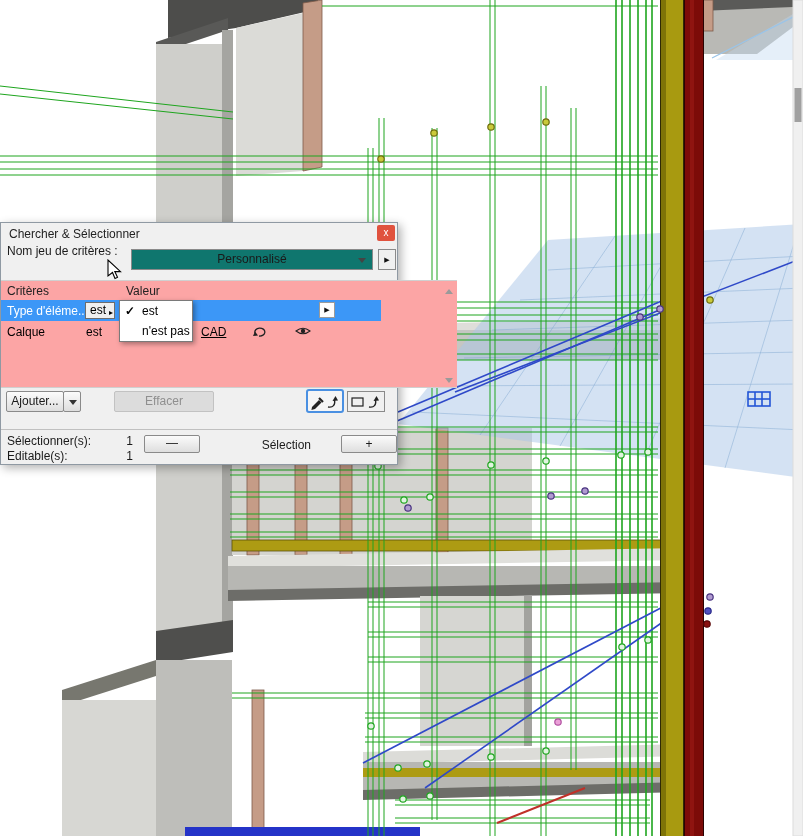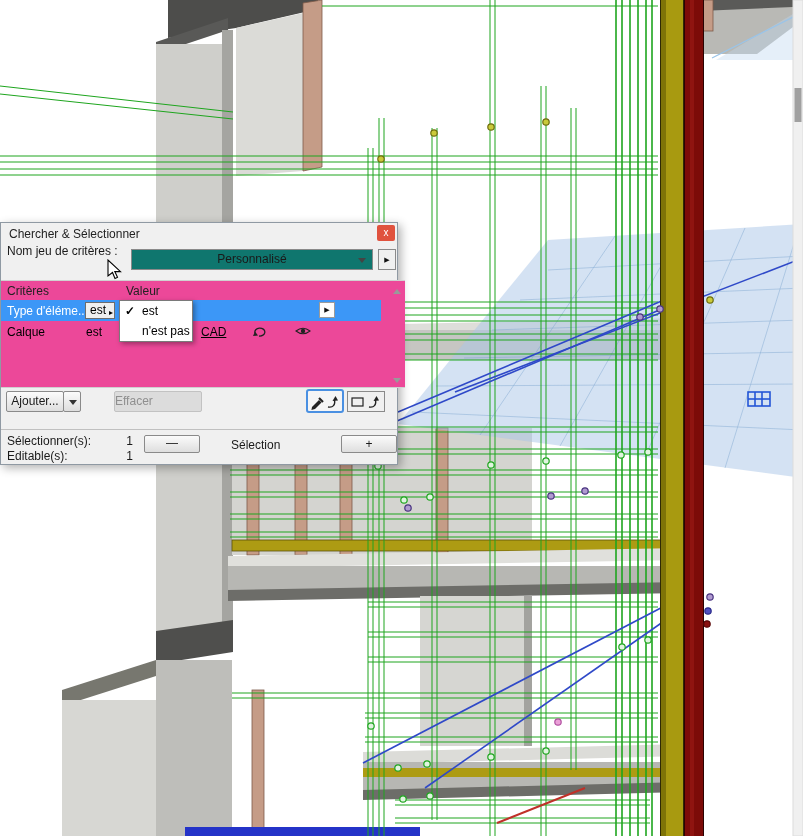--- a/index.html
+++ b/index.html
@@ -18,21 +18,21 @@
 
   .preset-label{position:absolute;left:6px;top:21px;}
   .combo{position:absolute;left:130px;top:26px;width:242px;height:21px;background:#0f766e;
          border:1px solid #8a8a8a;box-sizing:border-box;text-align:center;line-height:19px;}
   .combo-chevron{position:absolute;right:6px;top:8px;width:0;height:0;
                  border-left:4px solid transparent;border-right:4px solid transparent;
                  border-top:5px solid #444;}
   .flyout-btn{position:absolute;left:377px;top:26px;width:18px;height:21px;background:#f0f0f0;
               border:1px solid #8a8a8a;box-sizing:border-box;font-size:7px;text-align:center;line-height:19px;color:#111;}
 
-  .list{position:absolute;left:0;top:57px;width:404px;height:108px;background:#ec4899;
+  .list{position:absolute;left:0;top:57px;width:456px;height:108px;background:#fca5a5;
         border-top:1px solid #d0d0d0;border-bottom:1px solid #d0d0d0;box-sizing:border-box;}
   .col-h1{position:absolute;left:6px;top:3px;color:#222;}
   .col-h2{position:absolute;left:125px;top:3px;color:#222;}
   .row1{position:absolute;left:0;top:19px;width:380px;height:21px;background:#3c97f7;color:#fff;}
   .row1-name{position:absolute;left:6px;top:4px;}
   .op-btn{position:absolute;left:84px;top:2px;width:30px;height:17px;background:#efefef;
           border:1px solid #6d6d6d;box-sizing:border-box;color:#000;line-height:15px;padding-left:4px;}
   .op-btn .m-arrow{position:absolute;right:1px;top:2px;font-size:8px;color:#000;}
   .row-arrow-btn{position:absolute;left:318px;top:2px;width:16px;height:16px;background:#fdfdfd;
                  border:1px solid #9a9a9a;box-sizing:border-box;font-size:7px;text-align:center;
@@ -54,36 +54,36 @@
          border-right:4px solid transparent;border-bottom:5px solid #9a9a9a;}
   .sb-dn{position:absolute;left:3px;bottom:0;width:0;height:0;border-left:4px solid transparent;
          border-right:4px solid transparent;border-top:5px solid #9a9a9a;}
 
   .btn{background:linear-gradient(#fbfbfb,#dedede);border:1px solid #8a8a8a;border-radius:2px;
        box-sizing:border-box;text-align:center;}
   .add-main{position:absolute;left:5px;top:168px;width:58px;height:21px;line-height:19px;text-align:center;}
   .add-drop{position:absolute;left:62px;top:168px;width:18px;height:21px;}
   .add-drop .tri{position:absolute;left:5px;top:8px;width:0;height:0;border-left:4px solid transparent;
                  border-right:4px solid transparent;border-top:5px solid #333;}
-  .clear-btn{position:absolute;left:113px;top:168px;width:88px;height:21px;line-height:19px;
+  .clear-btn{position:absolute;left:113px;top:168px;width:100px;height:21px;line-height:19px;
              background:#dcdcdc;border:1px solid #c2c2c2;border-radius:2px;box-sizing:border-box;
-             text-align:left;color:#8f8f8f;}
+             text-align:center;color:#8f8f8f;}
   .eyedrop-btn{position:absolute;left:305px;top:166px;width:38px;height:24px;background:#f5f5f5;
                border:2px solid #4a90e2;border-radius:3px;box-sizing:border-box;}
   .marquee-btn{position:absolute;left:346px;top:168px;width:38px;height:21px;background:#f0f0f0;
                border:1px solid #8a8a8a;box-sizing:border-box;}
   .eyedrop-btn svg,.marquee-btn svg{display:block;margin:2px auto 0;}
 
   .sep{position:absolute;left:0;top:206px;width:100%;border-top:1px solid #c0c0c0;}
   .sel-label{position:absolute;left:6px;top:211px;}
   .sel-val{position:absolute;left:110px;top:211px;width:22px;text-align:right;}
   .edit-label{position:absolute;left:6px;top:226px;}
   .edit-val{position:absolute;left:110px;top:226px;width:22px;text-align:right;}
   .minus-btn{position:absolute;left:143px;top:212px;width:56px;height:18px;line-height:15px;}
-  .selection-label{position:absolute;left:230px;top:215px;width:80px;text-align:left;}
+  .selection-label{position:absolute;left:230px;top:215px;width:80px;text-align:right;}
   .plus-btn{position:absolute;left:340px;top:212px;width:56px;height:18px;line-height:16px;}
 
   .cursor{position:absolute;left:107px;top:259px;z-index:40;}
 </style>
 </head>
 <body>
 
 <div id="app">
 
 <svg id="scene" width="803" height="836" viewBox="0 0 803 836">

